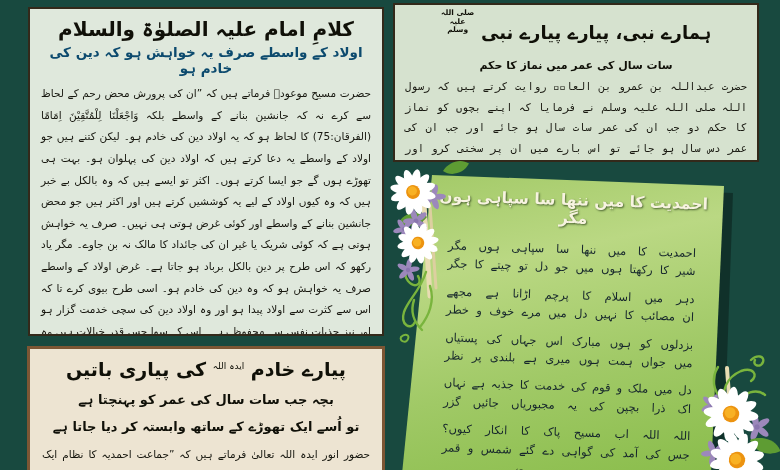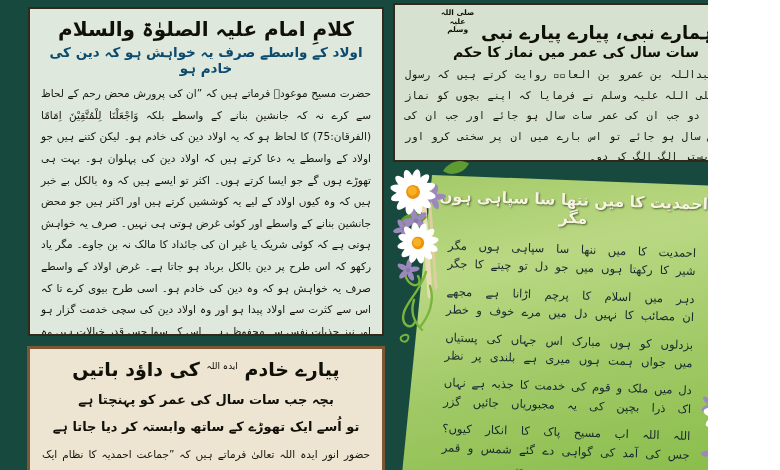--- a/index.html
+++ b/index.html
@@ -1,17 +1,17 @@
 <!DOCTYPE html>
 <html><head>
 <meta charset="utf-8">
 <style>
   html,body{margin:0;padding:0;}
   #canvas{
-    position:relative;width:708px;height:470px;overflow:hidden;
+    position:relative;width:780px;height:470px;overflow:hidden;
     background:#18493f;
     font-family:"DejaVu Sans",sans-serif;
   }
   .paperbox{position:absolute;box-sizing:border-box;direction:rtl;overflow:hidden;}
   #box-malfoozat{
     left:28px;top:7px;width:356px;height:329px;
     background:#dfe8dc;border:2px solid #33291a;padding:2px 11px;
   }
   #box-hadith{
     left:393px;top:3px;width:366px;height:159px;
@@ -19,23 +19,23 @@
   }
   #box-huzoor{
     left:27px;top:346px;width:358px;height:130px;
     background:#ede4d2;border:3px solid #7d5634;padding:2px 12px;
   }
   .bx-title{font-weight:bold;text-align:center;color:#101008;}
   #box-malfoozat .bx-title{font-size:20px;margin:6px 0 2px;}
   #box-malfoozat .bx-sub{font-size:13.5px;font-weight:bold;text-align:center;margin:3px 0 7px;color:#0c4a6e;}
   #box-malfoozat .bx-body{font-size:10.5px;line-height:2.06;text-align:justify;color:#17170f;margin:0;}
   .cite{font-size:8.5px;color:#23231a;}
-  #box-hadith .bx-title{font-size:18px;margin:3px 0 1px;}
+  #box-hadith .bx-title{font-size:18px;margin:3px 0 16px;}
   .salut{font-size:7.5px;display:inline-block;width:34px;line-height:1.15;vertical-align:super;font-weight:bold;}
-  #box-hadith .bx-sub{font-size:14px;font-weight:bold;text-align:center;margin:1px 0 5px;color:#101008;}
+  #box-hadith .bx-sub{font-size:11px;font-weight:bold;text-align:center;margin:1px 0 5px;color:#101008;}
   #box-hadith .bx-body{font-size:10.5px;line-height:1.95;text-align:justify;color:#17170f;margin:0;font-family:Liberation Mono, monospace;}
   #box-hadith .cite-line{text-align:left;margin-top:3px;text-decoration:underline;}
   #box-huzoor .bx-title{font-size:19px;margin:7px 0 3px;}
   .small-hon{font-size:9px;vertical-align:super;font-weight:normal;}
   #box-huzoor .bx-sub{font-size:13px;font-weight:bold;text-align:center;margin:12px 0 0;color:#101008;}
   #box-huzoor .bx-body{font-size:10.5px;line-height:1.9;text-align:justify;color:#17170f;margin:11px 0 0;}
 
   
   #poem-shadow{
     position:absolute;left:0;top:0;width:780px;height:470px;
@@ -103,21 +103,21 @@
       <div class="verse">اک ذرا بچپن کی یہ مجبوریاں جائیں گزر</div>
     </div>
     <div class="couplet">
       <div class="verse">اللہ اللہ اب مسیح پاک کا انکار کیوں؟</div>
       <div class="verse">جس کی آمد کی گواہی دے گئے شمس و قمر</div>
     </div>
     <div id="poem-cite">(نظم ترجمہ، جز صفحہ 9)</div>
   </div>
 
   <div class="paperbox" id="box-huzoor">
-    <div class="bx-title"><span>پیارے خادم</span> <span class="small-hon">ایدہ اللہ</span> <span>کی داؤد باتیں</span></div>
+    <div class="bx-title"><span>پیارے خادم</span> <span class="small-hon">ایدہ اللہ</span> <span>کی پیاری باتیں</span></div>
     <div class="bx-sub">بچہ جب سات سال کی عمر کو پہنچتا ہے</div>
     <div class="bx-sub">تو اُسے ایک تھوڑے کے ساتھ وابستہ کر دیا جاتا ہے</div>
     <p class="bx-body">حضور انور ایدہ اللہ تعالیٰ فرماتے ہیں کہ ”جماعت احمدیہ کا نظام ایک ایسا نظام ہے جو بچپن سے لے کر</p>
   </div>
 
   <svg id="flowers" width="780" height="470" viewBox="0 0 780 470">
     <defs>
       <g id="daisy">
         <g fill="#ffffff">
           <ellipse cx="0" cy="-11" rx="4.4" ry="11"></ellipse>

